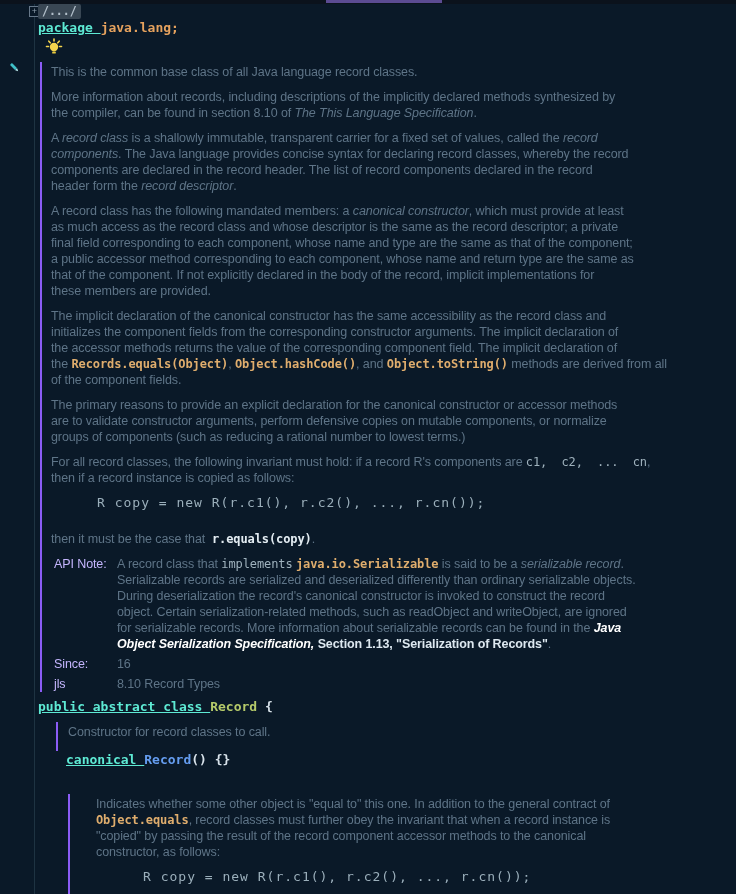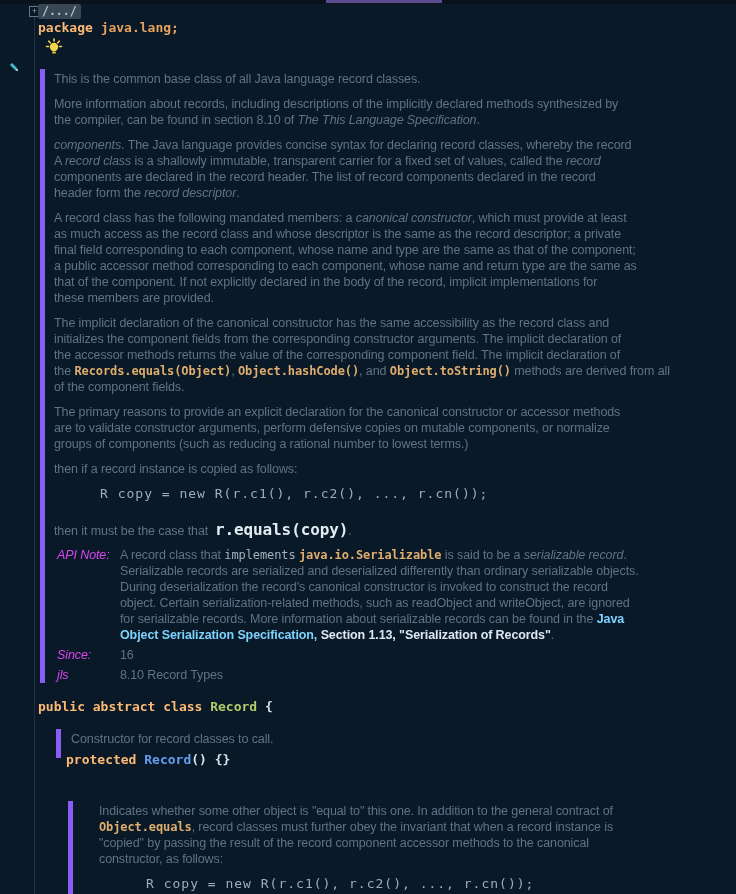--- a/index.html
+++ b/index.html
@@ -16,48 +16,48 @@
             color:#8fa0ae;font-size:9px;line-height:8px;text-align:center;background:#0a1928;cursor:pointer;}
   .fold-chip{position:absolute;left:38px;top:4px;height:15px;line-height:15px;padding:0 4px;
              background:#394754;border-radius:2px;color:#b3c0cb;
              font-family:"DejaVu Sans Mono",monospace;font-size:11.5px;font-weight:bold;cursor:pointer;}
   
   .java-line{position:absolute;white-space:pre;font-family:"DejaVu Sans Mono",monospace;
              font-size:13px;font-weight:bold;height:16px;line-height:16px;}
   .pkg-line{left:38px;top:20px;}
   .class-decl{left:38px;top:699px;text-align:right;}
   .ctor-line{left:66px;top:752px;}
-  .tok-kw{color:#fdba74;}
+  .tok-kw{color:#5eead4;text-decoration:underline;}
   .tok-pkg{color:#e6a25e;}
   .tok-cls{color:#b5ca6a;}
   .tok-fn{color:#659df0;}
   .tok-pl{color:#d8e2ea;}
   
   .bulb{position:absolute;left:45px;top:38px;width:18px;height:18px;cursor:pointer;}
   
-  .docblock{position:absolute;border-left:5px solid #8b5cf6;padding:2px 0 0 9px;margin-top:7px;}
+  .docblock{position:absolute;border-left:2px solid #8b5cf6;padding:2px 0 0 9px;}
   #doc-main{left:40px;top:62px;width:678px;}
   #ctor-doc{left:56px;top:722px;width:600px;padding-left:10px;padding-bottom:2px;}
   #equals-doc{left:68px;top:794px;bottom:0;width:640px;padding-left:26px;}
   .dline{height:16px;line-height:16px;white-space:pre;color:#5e7487;font-size:12.5px;letter-spacing:-0.1px;}
   .blk-p{margin-bottom:9px;}
   .blk-code{margin:7px 0 20px 0;padding-left:46px;}
   #equals-doc .blk-code{margin:6px 0 0 0;padding-left:47px;}
   .blk-tag{display:flex;margin-top:4px;}
-  .blk-tag .tag-label{flex:none;width:63px;padding-left:3px;color:#d946ef;font-size:12.5px;
-                      height:16px;line-height:16px;letter-spacing:-0.1px;font-style:italic;}
+  .blk-tag .tag-label{flex:none;width:63px;padding-left:3px;color:#c4b5fd;font-size:12.5px;
+                      height:16px;line-height:16px;letter-spacing:-0.1px;}
   .blk-tag .tag-content{flex:1;}
   
   .sg-p{color:#5e7487;}
   .sg-i{color:#5e7487;font-style:italic;}
   .sg-c{font-family:"DejaVu Sans Mono",monospace;font-size:12px;color:#9fb2bd;}
   .sg-g{font-family:"DejaVu Sans Mono",monospace;font-size:12px;font-weight:bold;color:#dfad6d;}
-  .sg-li{color:#7dd3fc;font-weight:bold;}
+  .sg-li{color:#ffffff;font-style:italic;font-weight:bold;}
   .sg-b{color:#dde8f0;font-weight:bold;}
-  .sg-cb{font-family:"DejaVu Sans Mono",monospace;font-size:16px;font-weight:bold;color:#e3ecf2;}
+  .sg-cb{font-family:"DejaVu Sans Mono",monospace;font-size:12px;font-weight:bold;color:#e3ecf2;}
   .sg-code{font-family:"DejaVu Sans Mono",monospace;font-size:13px;color:#9bafbb;letter-spacing:1px;}
 </style>
 </head>
 <body>
 
 <div class="screen">
 
   <div class="topstrip">
     <div class="progress"></div>
   </div>
@@ -90,22 +90,22 @@
 
   <div id="doc-main" class="docblock">
       <div class="blk blk-p">
         <div class="dline"><span class="sg-p">This is the common base class of all Java language record classes.</span></div>
       </div>
       <div class="blk blk-p">
         <div class="dline"><span class="sg-p">More information about records, including descriptions of the implicitly declared methods synthesized by</span></div>
         <div class="dline"><span class="sg-p">the compiler, can be found in section 8.10 of </span><span class="sg-i">The This Language Specification</span><span class="sg-p">.</span></div>
       </div>
       <div class="blk blk-p">
+        <div class="dline"><span class="sg-p">A </span><span class="sg-i">record class</span><span class="sg-p"> is a shallowly immutable, transparent carrier for a fixed set of values, called the </span><span class="sg-i">record</span></div>
         <div class="dline"><span class="sg-i">components</span><span class="sg-p">. The Java language provides concise syntax for declaring record classes, whereby the record</span></div>
-        <div class="dline"><span class="sg-p">A </span><span class="sg-i">record class</span><span class="sg-p"> is a shallowly immutable, transparent carrier for a fixed set of values, called the </span><span class="sg-i">record</span></div>
         <div class="dline"><span class="sg-p">components are declared in the record header. The list of record components declared in the record</span></div>
         <div class="dline"><span class="sg-p">header form the </span><span class="sg-i">record descriptor</span><span class="sg-p">.</span></div>
       </div>
       <div class="blk blk-p">
         <div class="dline"><span class="sg-p">A record class has the following mandated members: a </span><span class="sg-i">canonical constructor</span><span class="sg-p">, which must provide at least</span></div>
         <div class="dline"><span class="sg-p">as much access as the record class and whose descriptor is the same as the record descriptor; a private</span></div>
         <div class="dline"><span class="sg-p">final field corresponding to each component, whose name and type are the same as that of the component;</span></div>
         <div class="dline"><span class="sg-p">a public accessor method corresponding to each component, whose name and return type are the same as</span></div>
         <div class="dline"><span class="sg-p">that of the component. If not explicitly declared in the body of the record, implicit implementations for</span></div>
         <div class="dline"><span class="sg-p">these members are provided.</span></div>
@@ -116,20 +116,21 @@
         <div class="dline"><span class="sg-p">the accessor methods returns the value of the corresponding component field. The implicit declaration of</span></div>
         <div class="dline"><span class="sg-p">the </span><span class="sg-g">Records.equals(Object)</span><span class="sg-p">, </span><span class="sg-g">Object.hashCode()</span><span class="sg-p">, and </span><span class="sg-g">Object.toString()</span><span class="sg-p"> methods are derived from all</span></div>
         <div class="dline"><span class="sg-p">of the component fields.</span></div>
       </div>
       <div class="blk blk-p">
         <div class="dline"><span class="sg-p">The primary reasons to provide an explicit declaration for the canonical constructor or accessor methods</span></div>
         <div class="dline"><span class="sg-p">are to validate constructor arguments, perform defensive copies on mutable components, or normalize</span></div>
         <div class="dline"><span class="sg-p">groups of components (such as reducing a rational number to lowest terms.)</span></div>
       </div>
       <div class="blk blk-p">
+        <div class="dline"><span class="sg-p">For all record classes, the following invariant must hold: if a record R's components are </span><span class="sg-c">c1,  c2,  ...  cn</span><span class="sg-p">,</span></div>
         <div class="dline"><span class="sg-p">then if a record instance is copied as follows:</span></div>
       </div>
       <div class="blk blk-code">
         <div class="dline"><span class="sg-code">R copy = new R(r.c1(), r.c2(), ..., r.cn());</span></div>
       </div>
       <div class="blk blk-p">
         <div class="dline"><span class="sg-p">then it must be the case that  </span><span class="sg-cb">r.equals(copy)</span><span class="sg-p">.</span></div>
       </div>
       <div class="blk blk-tag">
         <div class="tag-label">API Note:</div>
@@ -157,21 +158,21 @@
     </div>
 
   <div class="java-line class-decl"><span class="tok-kw">public abstract class </span><span class="tok-cls">Record</span><span class="tok-pl"> {</span></div>
 
   <div id="ctor-doc" class="docblock">
       <div class="blk blk-p">
         <div class="dline"><span class="sg-p">Constructor for record classes to call.</span></div>
       </div>
     </div>
 
-  <div class="java-line ctor-line"><span class="tok-kw">protected </span><span class="tok-fn">Record</span><span class="tok-pl">() {}</span></div>
+  <div class="java-line ctor-line"><span class="tok-kw">canonical </span><span class="tok-fn">Record</span><span class="tok-pl">() {}</span></div>
 
   <div id="equals-doc" class="docblock">
       <div class="blk blk-p">
         <div class="dline"><span class="sg-p">Indicates whether some other object is "equal to" this one. In addition to the general contract of</span></div>
         <div class="dline"><span class="sg-g">Object.equals</span><span class="sg-p">, record classes must further obey the invariant that when a record instance is</span></div>
         <div class="dline"><span class="sg-p">"copied" by passing the result of the record component accessor methods to the canonical</span></div>
         <div class="dline"><span class="sg-p">constructor, as follows:</span></div>
       </div>
       <div class="blk blk-code">
         <div class="dline"><span class="sg-code">R copy = new R(r.c1(), r.c2(), ..., r.cn());</span></div>

